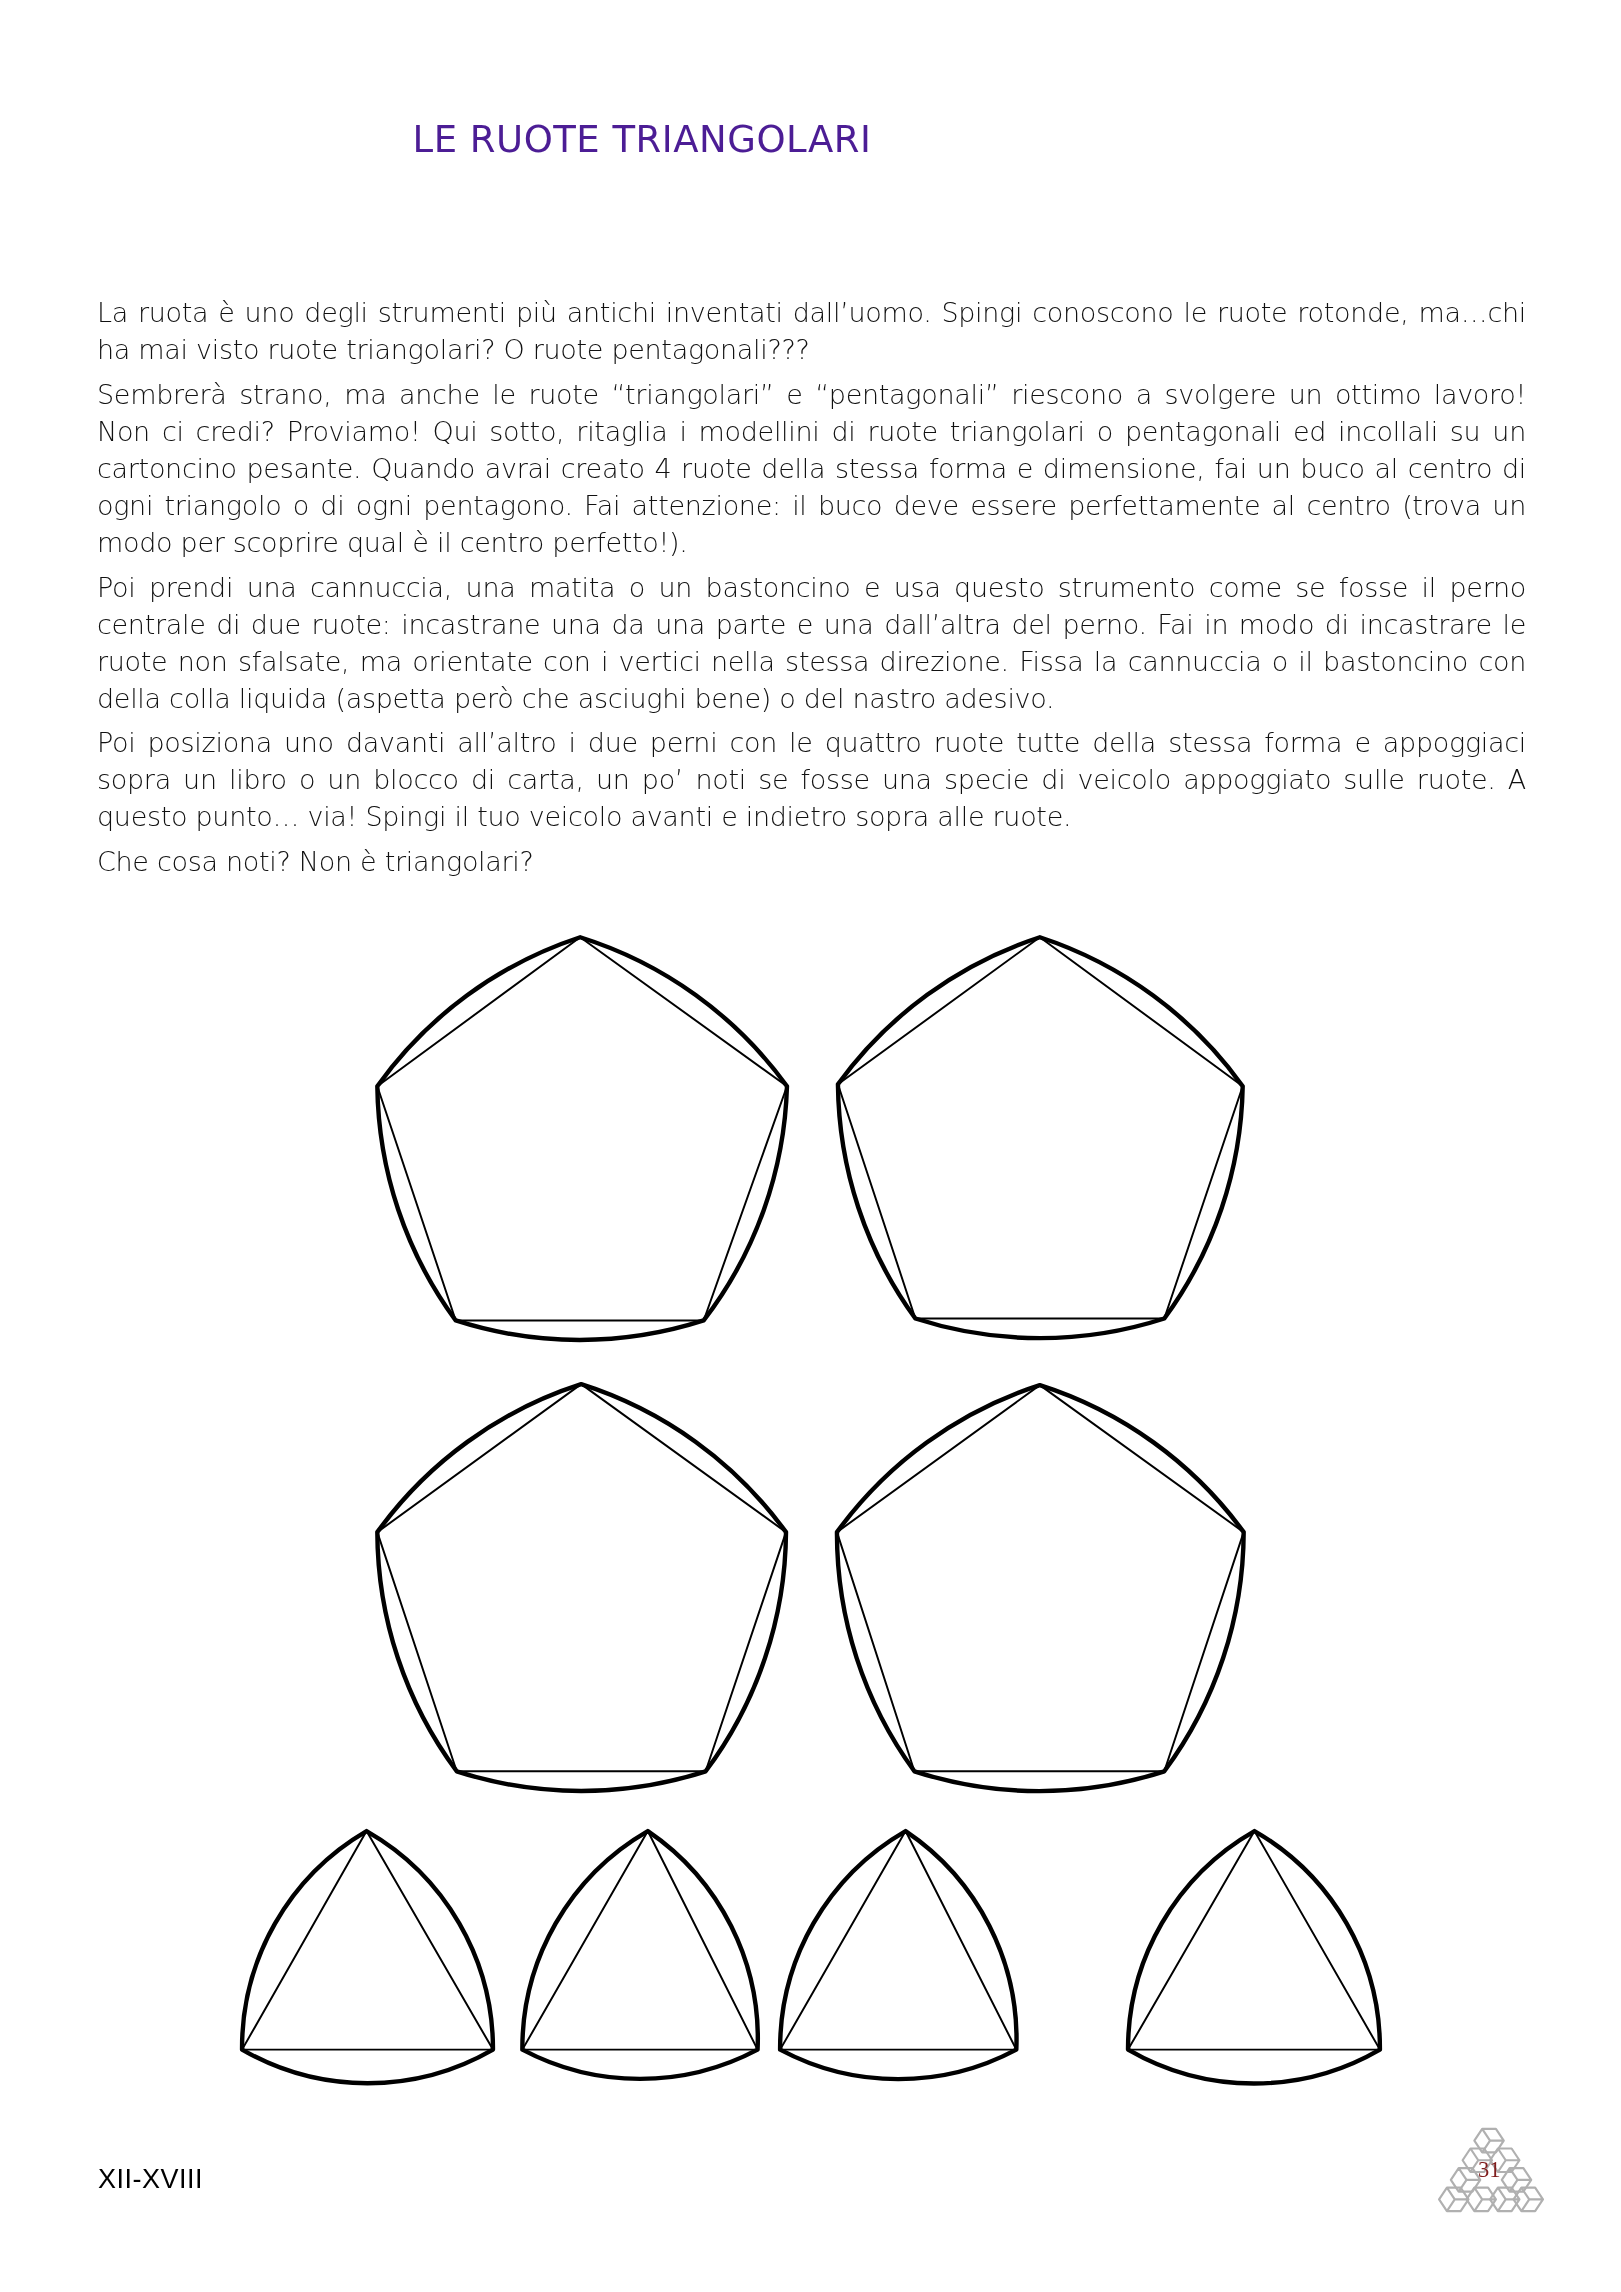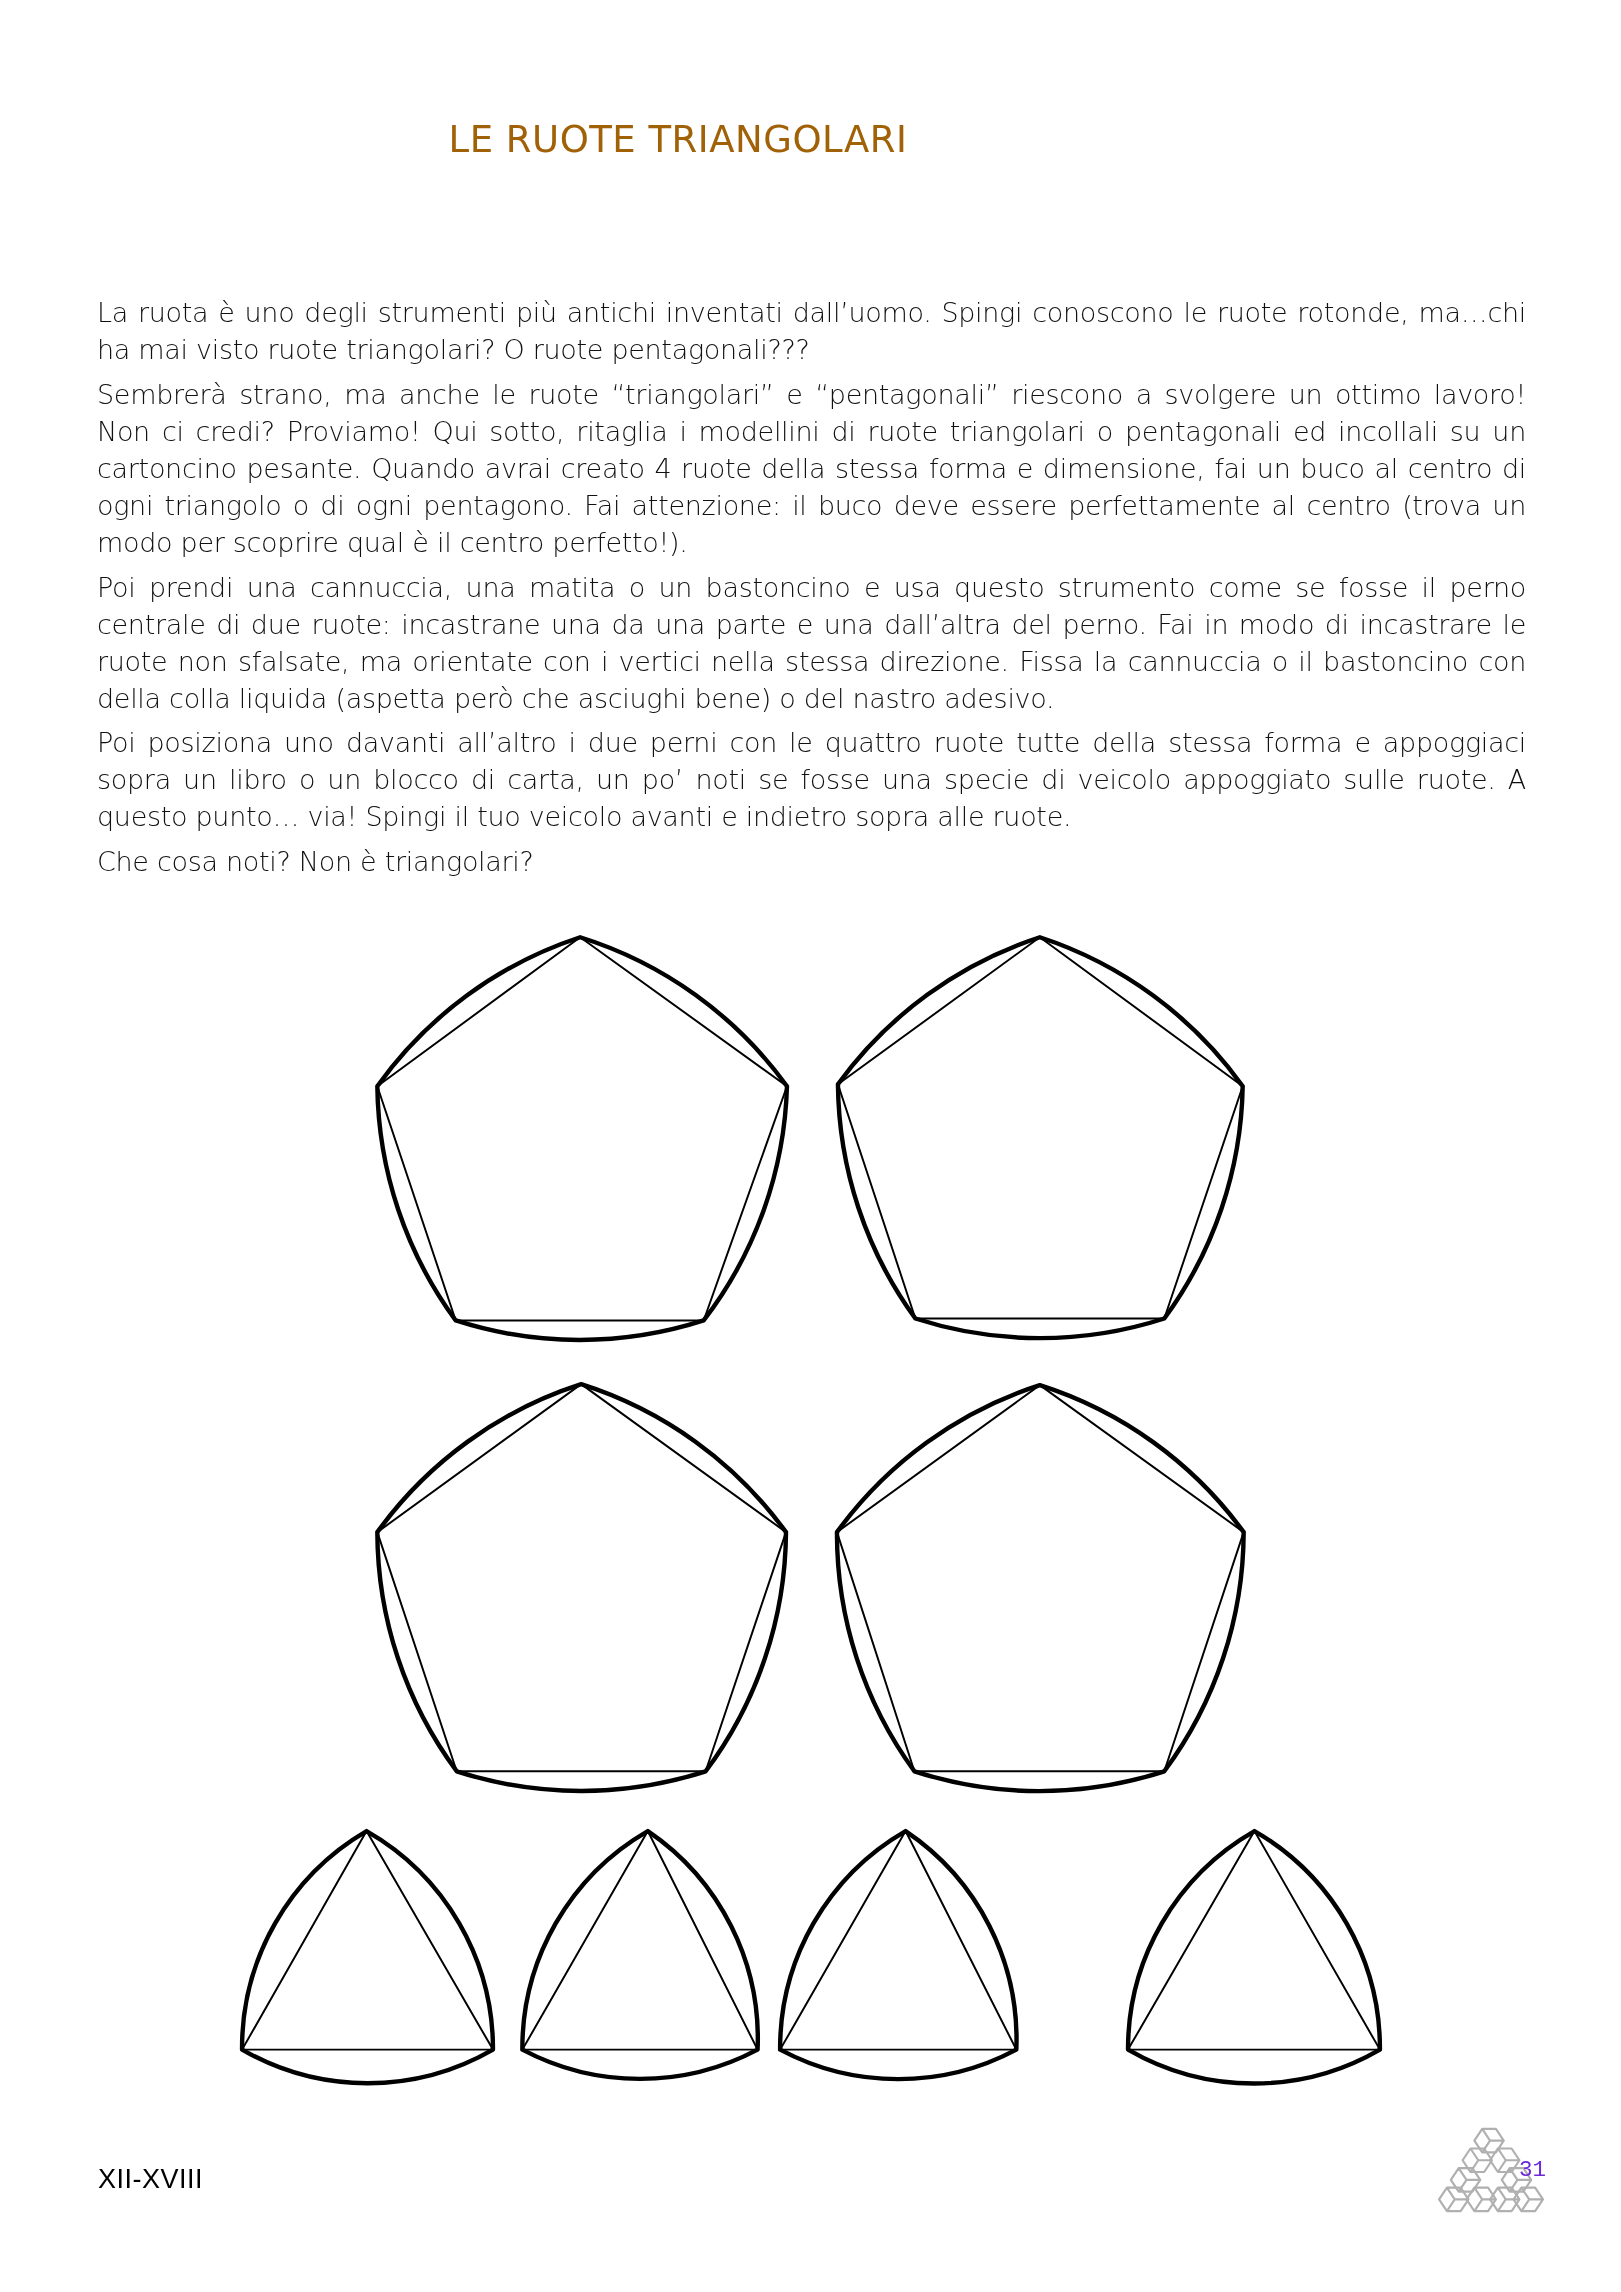--- a/index.html
+++ b/index.html
@@ -1,29 +1,29 @@
 <!DOCTYPE html>
 <html><head>
 <meta charset="utf-8">
 <style>
   html, body { margin: 0; padding: 0; background: #ffffff; }
   body { width: 1621px; height: 2293px; position: relative; overflow: hidden;
          font-family: "DejaVu Sans", sans-serif; color: #111; }
   .title { position: absolute; left: 0; width: 1284px; top: 93px; text-align: center;
            font-family: "DejaVu Sans", sans-serif; font-size: 37px; letter-spacing: 0.5px;
-           font-weight: normal; color: #a16207; padding-left: 36px; }
+           font-weight: normal; color: #4c1d95; }
   .body-text { position: absolute; left: 97px; width: 1429px; top: 294px;
                font-family: "DejaVu Sans", sans-serif; font-size: 27px; line-height: 37px;
                font-weight: 300; color: #111; text-align: justify; letter-spacing: -0.3px; }
   .body-text p { margin: 0 0 7.8px 0; text-align-last: left; }
   .figure { position: absolute; left: 0; top: 0; width: 1621px; height: 2293px; pointer-events: none; }
   .footer-code { position: absolute; left: 98px; top: 2164px; font-family: "Liberation Sans", sans-serif;
                  font-size: 27px; color: #000; letter-spacing: 0.5px; }
-  .page-num { position: absolute; left: 1478px; top: 2157px; font-family: Liberation Mono, monospace;
-              font-size: 22.5px; color: #6d28d9; font-weight: 300; margin-left: 41px; }
+  .page-num { position: absolute; left: 1478px; top: 2157px; font-family: Liberation Serif, serif;
+              font-size: 22.5px; color: #7f1d1d; font-weight: 300; }
   .logo { position: absolute; left: 1433px; top: 2123px; width: 118px; height: 98px; }
 </style>
 </head>
 <body>
 
 <h1 class="title">LE RUOTE TRIANGOLARI</h1>
 
 <div class="body-text">
   <p>La ruota è uno degli strumenti più antichi inventati dall’uomo. Spingi conoscono le ruote rotonde, ma…chi ha mai visto ruote triangolari? O ruote pentagonali???</p>
   <p>Sembrerà strano, ma anche le ruote “triangolari” e “pentagonali” riescono a svolgere un ottimo lavoro! Non ci credi? Proviamo! Qui sotto, ritaglia i modellini di ruote triangolari o pentagonali ed incollali su un cartoncino pesante. Quando avrai creato 4 ruote della stessa forma e dimensione, fai un buco al centro di ogni triangolo o di ogni pentagono. Fai attenzione: il buco deve essere perfettamente al centro (trova un modo per scoprire qual è il centro perfetto!).</p>

